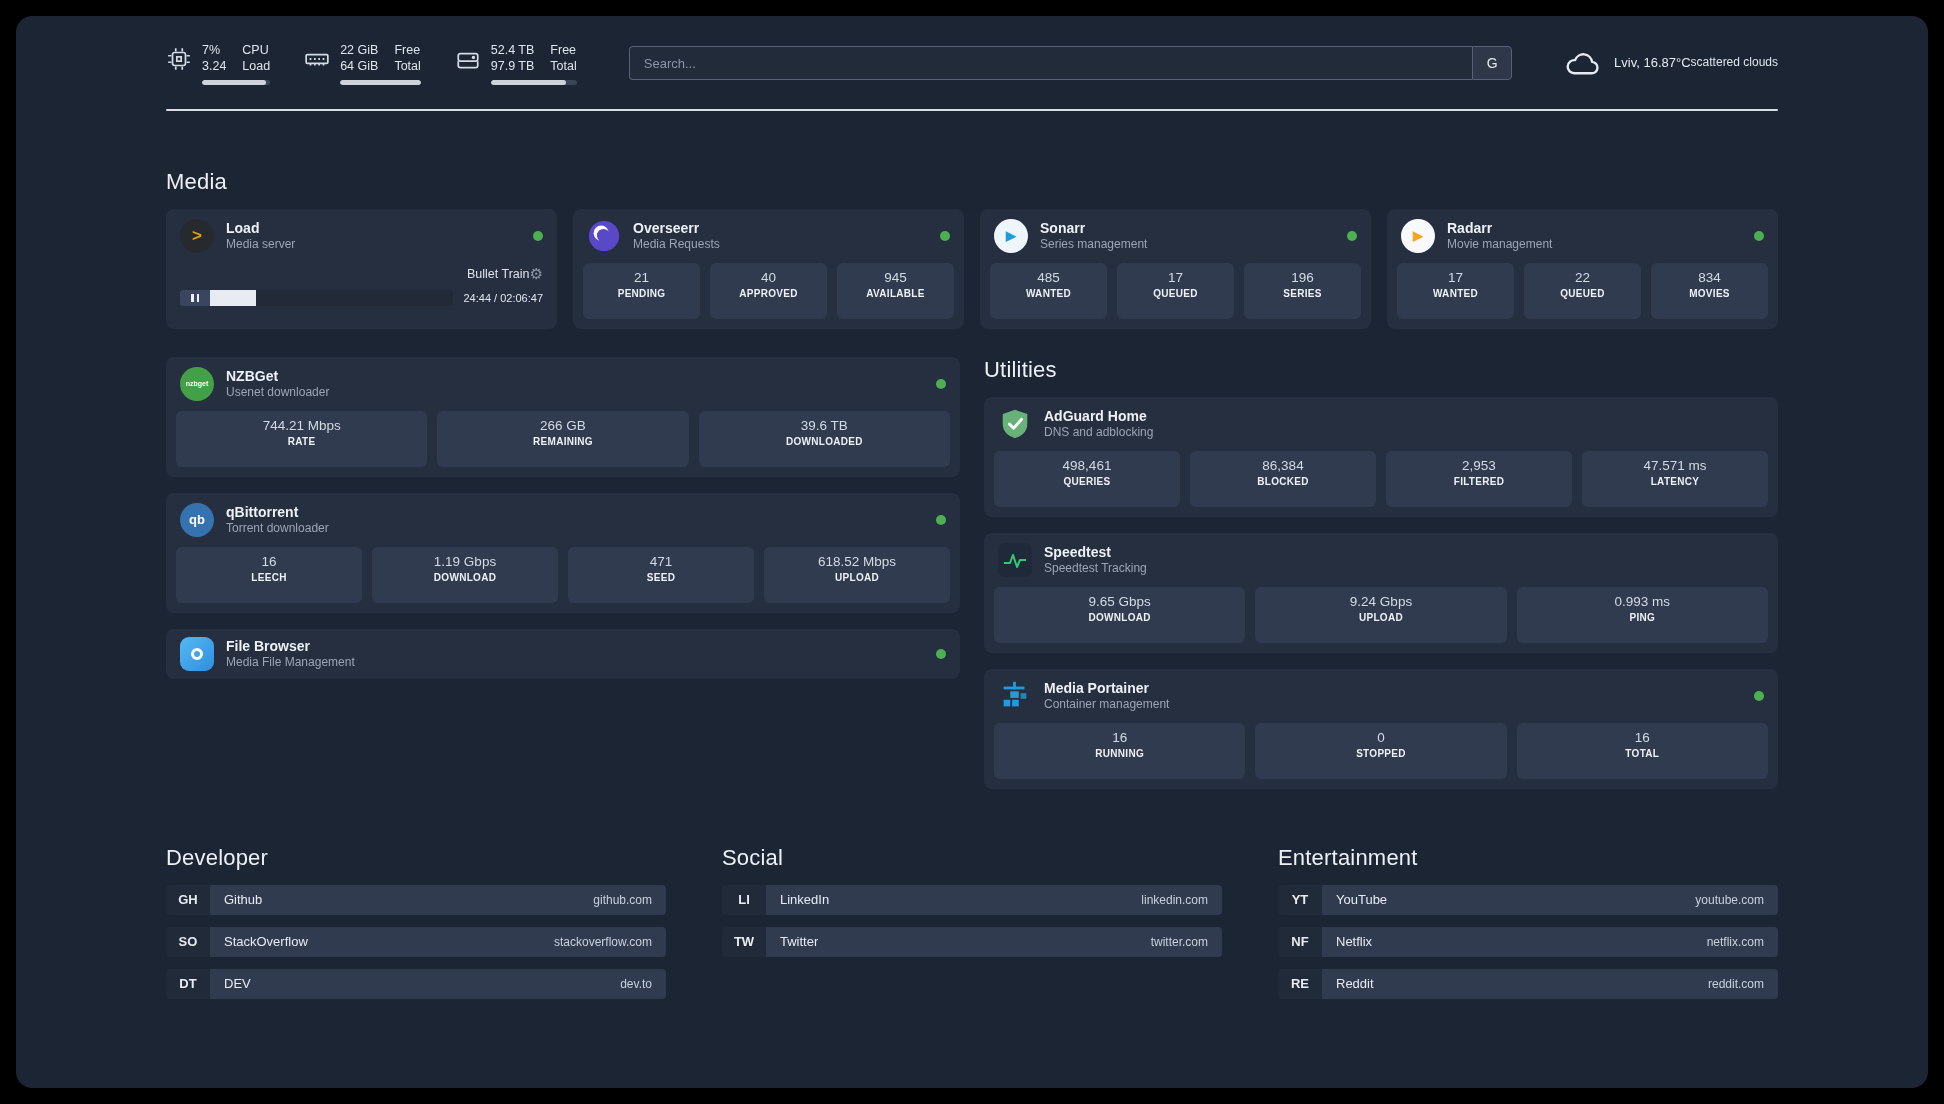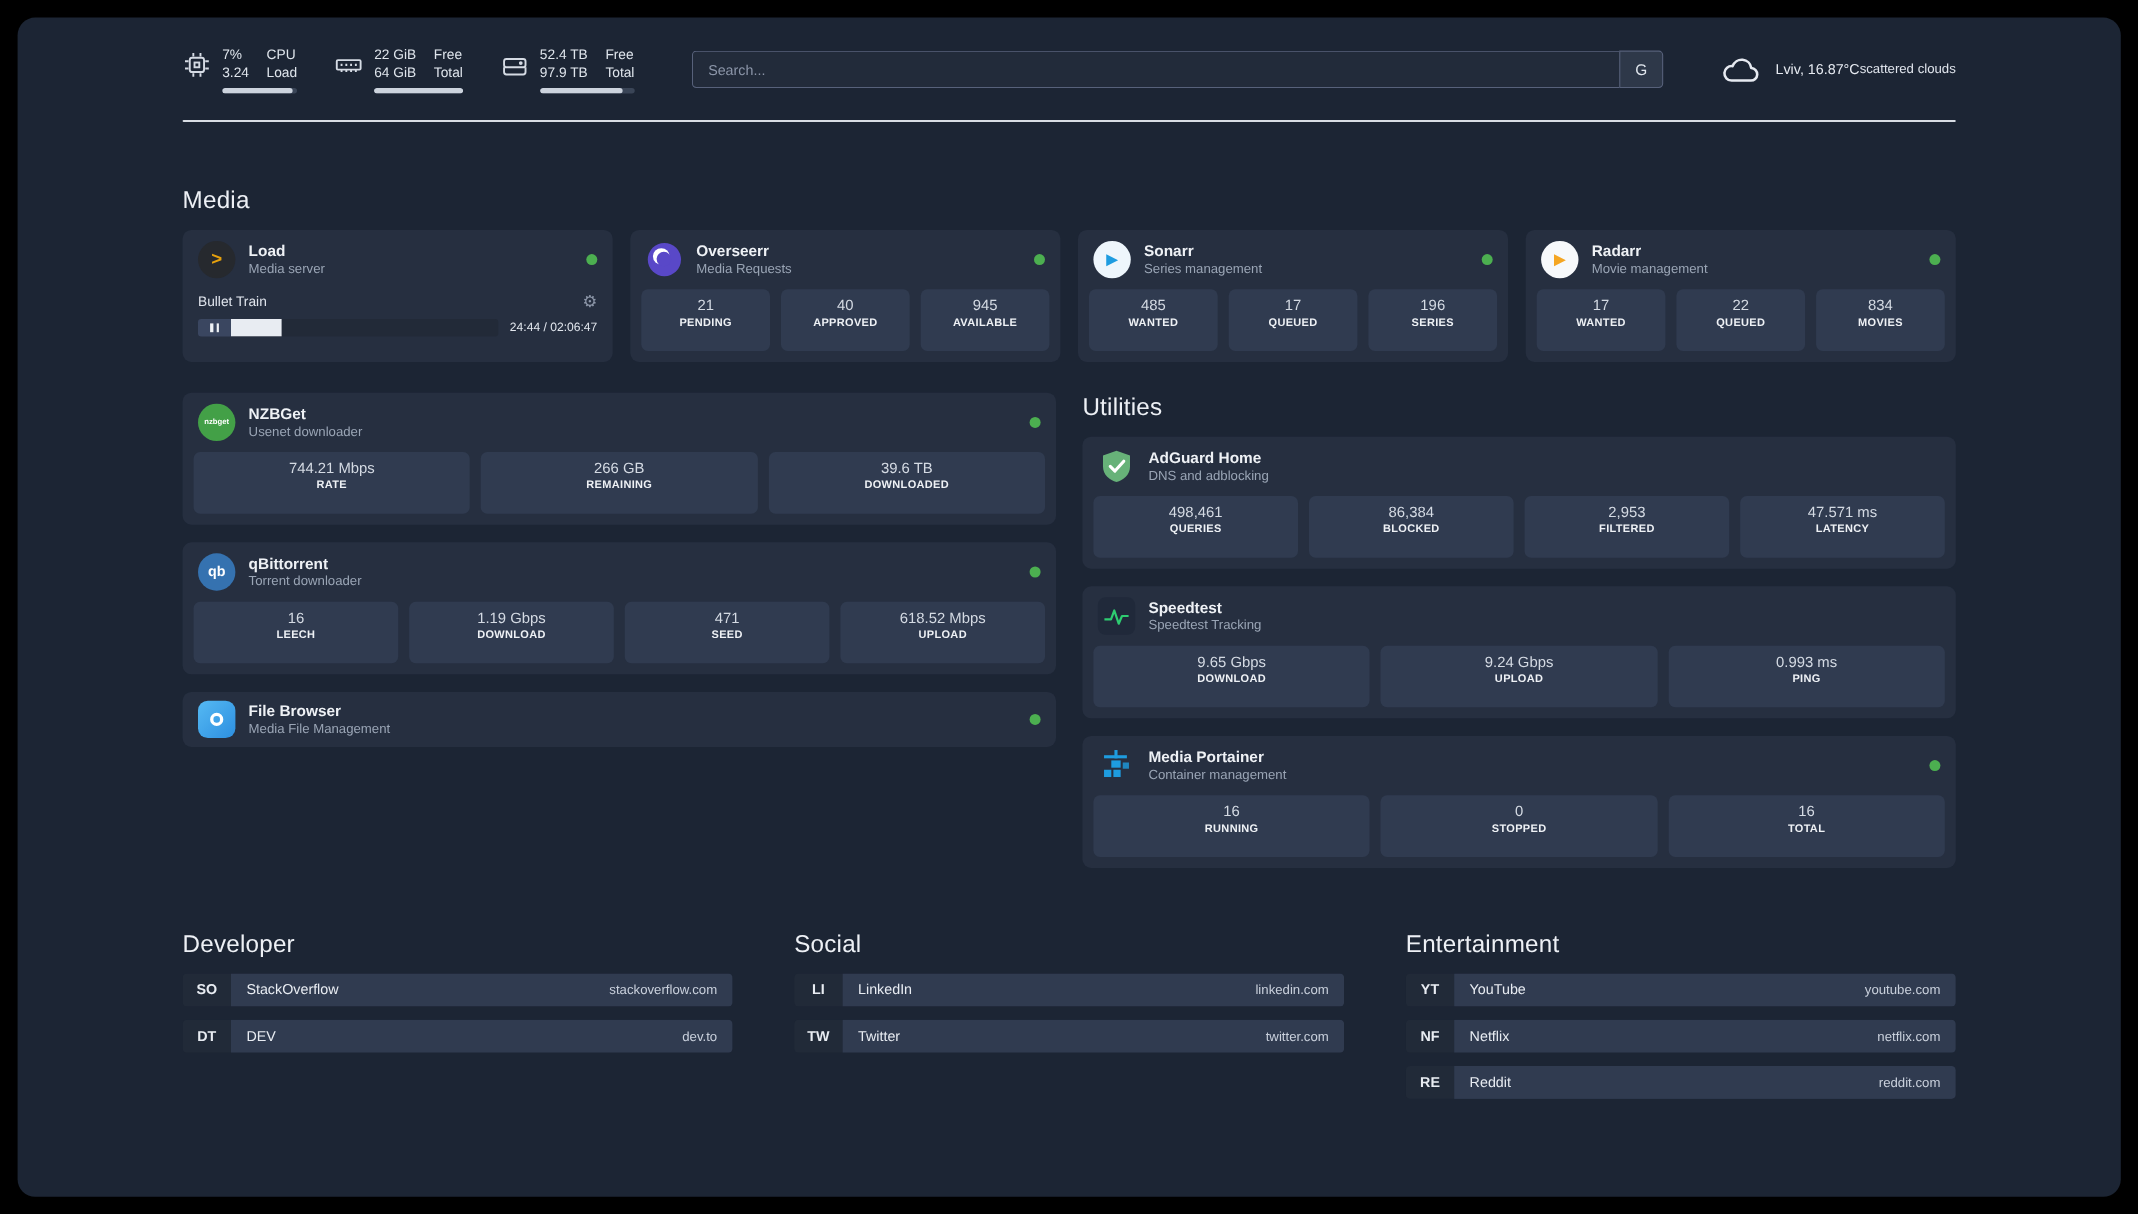--- a/index.html
+++ b/index.html
@@ -66,21 +66,21 @@
   .icon-filebrowser { background:linear-gradient(135deg,#55b9f3,#2d8fe0); border-radius:9px; }
   .fb-ring { width:12px; height:12px; border:3px solid #fff; border-radius:50%; }
   .icon-speedtest { background:#20293a; border-radius:7px; }
 
   .stats { display:flex; gap:10px; padding:0 10px; }
   .stat { flex:1; background:#303b50; border-radius:6px; text-align:center; padding:7px 4px 20px; }
   .stat-value { font-size:13.5px; color:#d4dae3; }
   .stat-label { font-size:10px; font-weight:700; color:#eef1f5; margin-top:3px; letter-spacing:.3px; }
 
   
-  .np-row { display:flex; align-items:center; justify-content:space-between; padding:0 14px; margin:2px 0 7px; }
+  .np-row { display:flex; align-items:center; justify-content:flex-end; padding:0 14px; margin:2px 0 7px; }
   .np-title { font-size:12.5px; color:#dfe4ec; }
   .gear { color:#8d97a9; font-size:15px; cursor:pointer; }
   .player-row { display:flex; align-items:center; gap:0; padding:0 14px; }
   .pause-btn { width:30px; height:16px; background:#3a4660; border-radius:3px 0 0 3px; display:flex;
                align-items:center; justify-content:center; gap:3px; cursor:pointer; flex:none; }
   .pause-btn i { display:block; width:2.5px; height:8px; background:#eef1f5; }
   .ptrack { flex:1; height:16px; background:#222a38; border-radius:0 3px 3px 0; overflow:hidden; position:relative; }
   .pfill { position:absolute; left:0; top:0; height:100%; width:19%; background:#e8ecf2; }
   .ptime { font-size:11px; color:#e2e7ee; margin-left:10px; white-space:nowrap; }
 
@@ -471,20 +471,27 @@
 
         </div>
       </section>
     </div>
 
     <div class="bookmarks">
 
       <section>
         <h2>Developer</h2>
         <div class="bm-row">
+          <span class="bm-abbr">GH</span>
+          <span class="bm-bar">
+            <span class="bm-name">Github</span>
+            <span class="bm-url">github.com</span>
+          </span>
+        </div>
+        <div class="bm-row">
           <span class="bm-abbr">SO</span>
           <span class="bm-bar">
             <span class="bm-name">StackOverflow</span>
             <span class="bm-url">stackoverflow.com</span>
           </span>
         </div>
         <div class="bm-row">
           <span class="bm-abbr">DT</span>
           <span class="bm-bar">
             <span class="bm-name">DEV</span>

